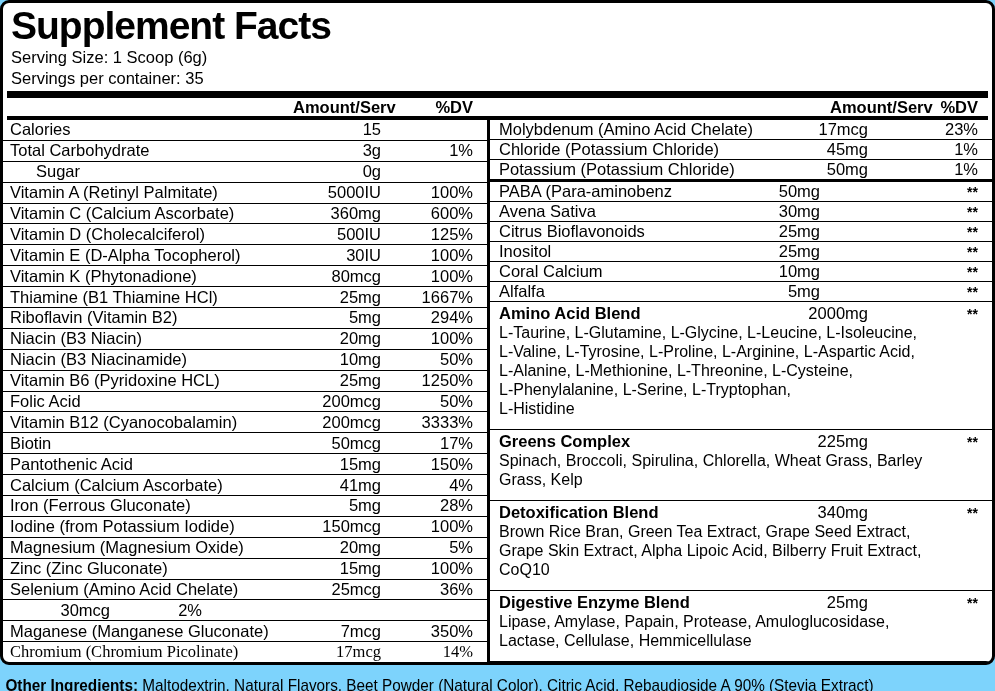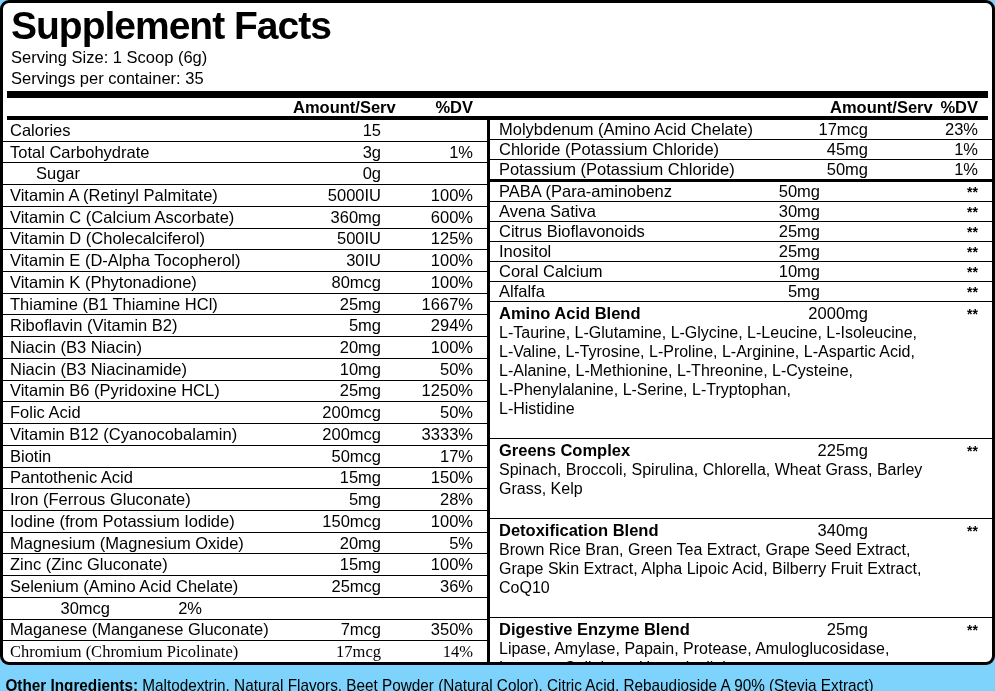--- a/index.html
+++ b/index.html
@@ -63,21 +63,21 @@
   .h { height:19px;gap:48px; }
   .thicksep { border-bottom:3px solid #000; }
   .ramt { flex:none; width:100px; text-align:right; white-space:nowrap; margin-left:auto; }
   .rdv { flex:none; width:110px; text-align:right; padding-right:14px; white-space:nowrap; font-weight:bold; font-size:14px; }
   .rrow .rnm { white-space:nowrap; overflow:hidden; }
 
   .blendhead { display:flex; align-items:center; height:21px; margin-top:2px; padding-left:9px; font-size:16.5px; }
   .blendhead .rnm { font-weight:bold; white-space:nowrap; }
   .ing {
     font-size:16px; line-height:19px;
-    padding:0 10px 20px 9px;
+    padding:0 10px 11px 9px;
     border-bottom:1px solid #000;
     white-space:pre-line;
   }
   .ing.lastblend { border-bottom:3px solid #000; }
 
   .footnote {
     margin-top:auto; display:flex; align-items:center;
     font-weight:bold; font-size:16px; height:19px; padding-left:6px; white-space:nowrap;
   }
 
@@ -197,20 +197,25 @@
             <span class="nm">Biotin</span>
             <span class="amt">50mcg</span>
             <span class="dvc">17%</span>
           </div>
         <div class="row">
             <span class="nm">Pantothenic Acid</span>
             <span class="amt">15mg</span>
             <span class="dvc">150%</span>
           </div>
         <div class="row">
+            <span class="nm">Calcium (Calcium Ascorbate)</span>
+            <span class="amt">41mg</span>
+            <span class="dvc">4%</span>
+          </div>
+        <div class="row">
             <span class="nm">Iron (Ferrous Gluconate)</span>
             <span class="amt">5mg</span>
             <span class="dvc">28%</span>
           </div>
         <div class="row">
             <span class="nm">Iodine (from Potassium Iodide)</span>
             <span class="amt">150mcg</span>
             <span class="dvc">100%</span>
           </div>
         <div class="row">

